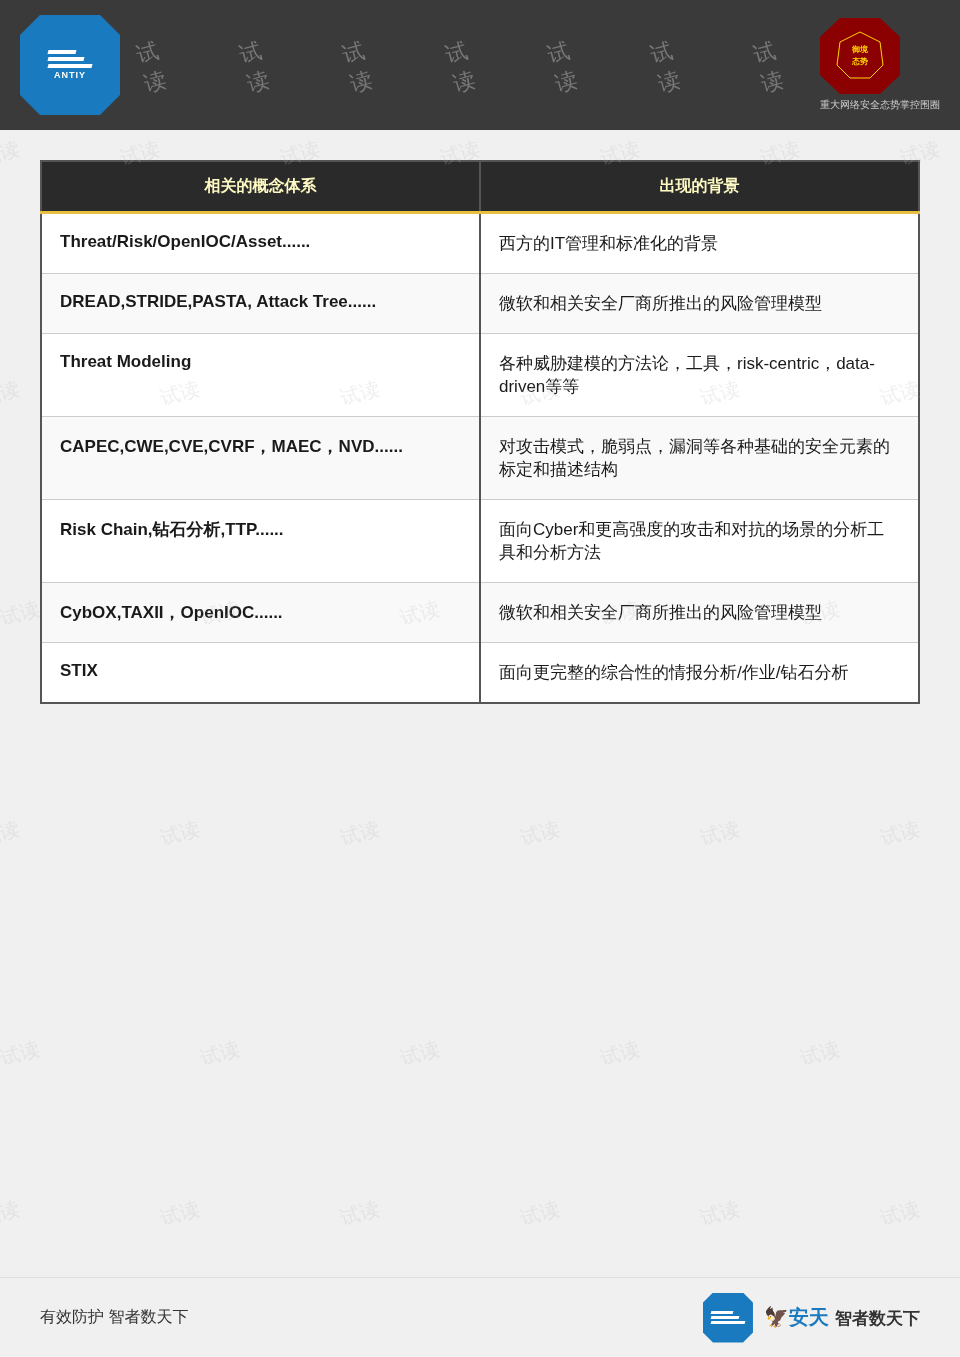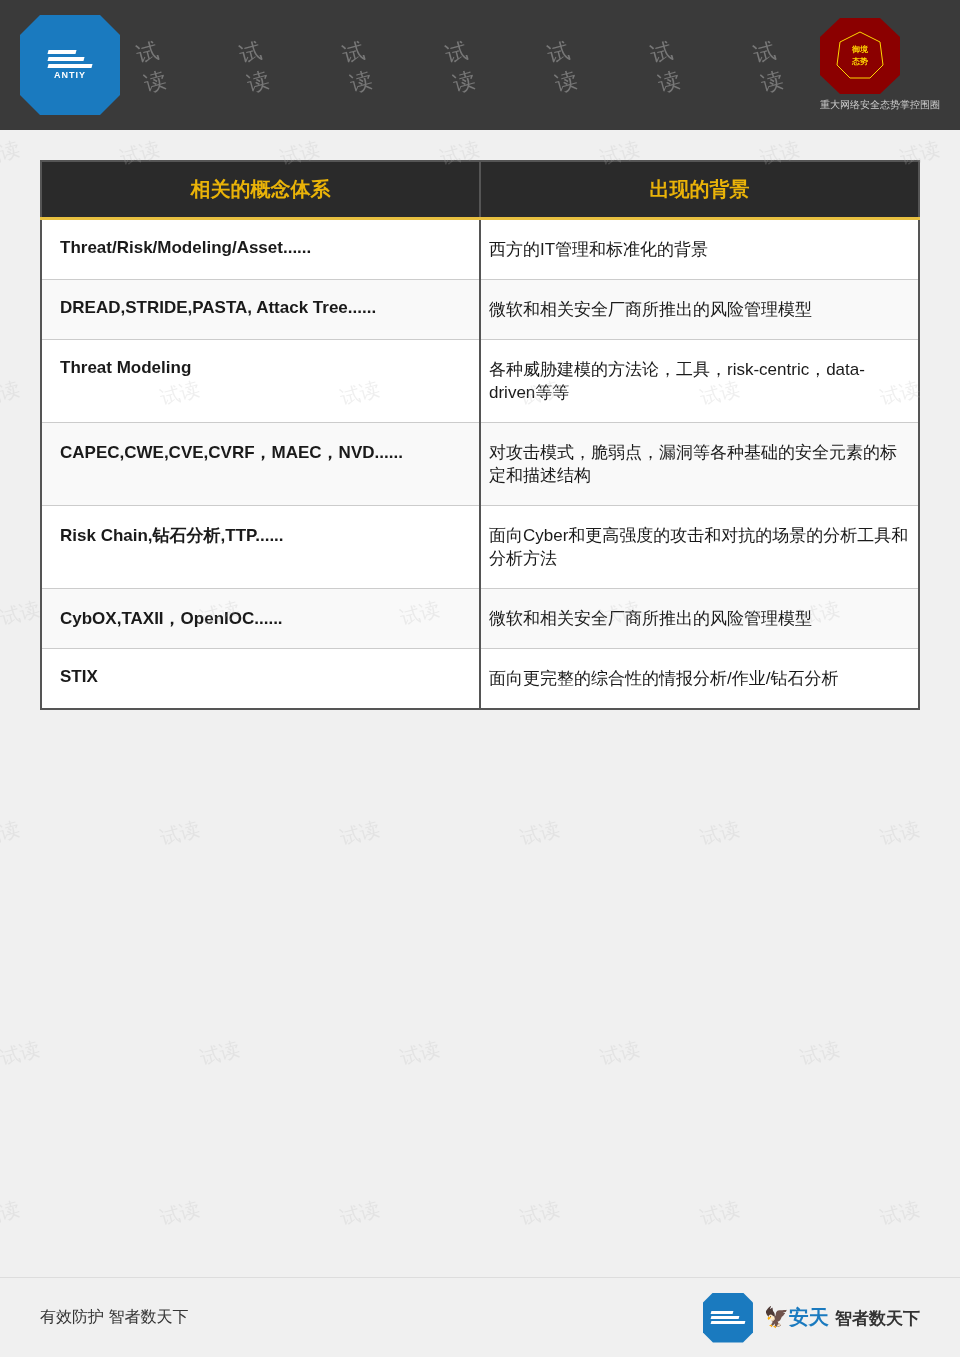--- a/index.html
+++ b/index.html
@@ -130,23 +130,23 @@
       border-collapse: collapse;
       border: 2px solid #555;
     }
 
     .table-header-row {
       background: #2a2a2a;
     }
 
     .col-header {
       padding: 14px 34px;
-      font-size: 20px;
+      font-size: 16px;
       font-weight: bold;
-      color: #eab308;
+      color: #fef9c3;
       border: 2px solid #555;
       width: 50%;
     }
 
     .col-header.left-header {
       border-bottom: 3px solid #e8c040;
     }
 
     .col-header.right-header {
       border-bottom: 3px solid #e8c040;
@@ -169,21 +169,21 @@
       font-size: 17px;
       font-weight: 600;
       color: #1a1a1a;
       border-right: 2px solid #555;
       border-bottom: 1px solid #ccc;
       vertical-align: top;
       width: 50%;
     }
 
     .cell-right {
-      padding: 18px 8px;
+      padding: 18px 18px;
       font-size: 17px;
       color: #1a1a1a;
       border-bottom: 1px solid #ccc;
       vertical-align: top;
     }
 
     
     .footer {
       position: absolute;
       bottom: 0;
@@ -346,21 +346,21 @@
 <div class="main-content">
   <table class="data-table">
     <thead>
       <tr class="table-header-row">
         <th class="col-header left-header">相关的概念体系</th>
         <th class="col-header right-header">出现的背景</th>
       </tr>
     </thead>
     <tbody id="table-body">
     <tr class="table-row">
-          <td class="cell-left">Threat/Risk/Modeling/Asset......</td>
+          <td class="cell-left">Threat/Risk/OpenIOC/Asset......</td>
           <td class="cell-right">西方的IT管理和标准化的背景</td>
         </tr>
         <tr class="table-row">
           <td class="cell-left">DREAD,STRIDE,PASTA, Attack Tree......</td>
           <td class="cell-right">微软和相关安全厂商所推出的风险管理模型</td>
         </tr>
         <tr class="table-row">
           <td class="cell-left">Threat Modeling</td>
           <td class="cell-right">各种威胁建模的方法论，工具，risk-centric，data-driven等等</td>
         </tr>

